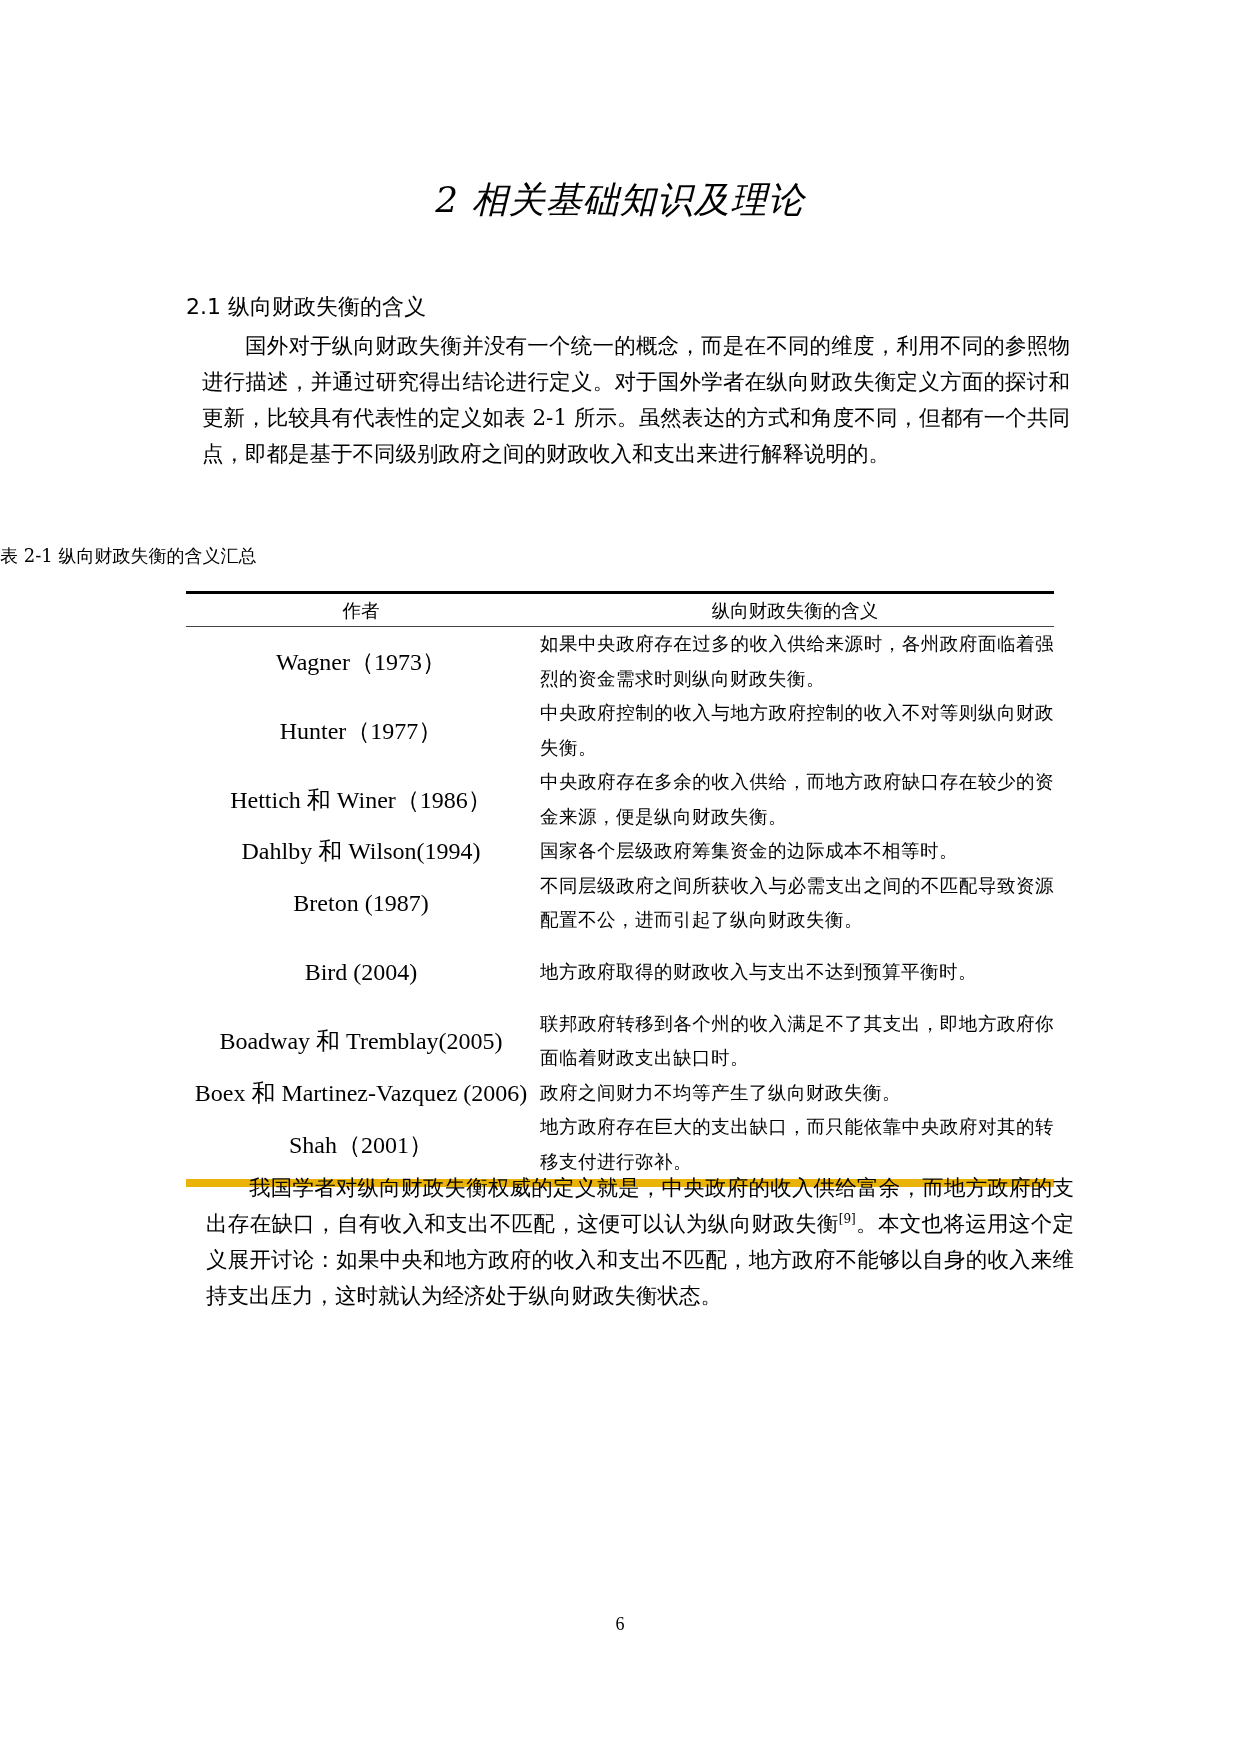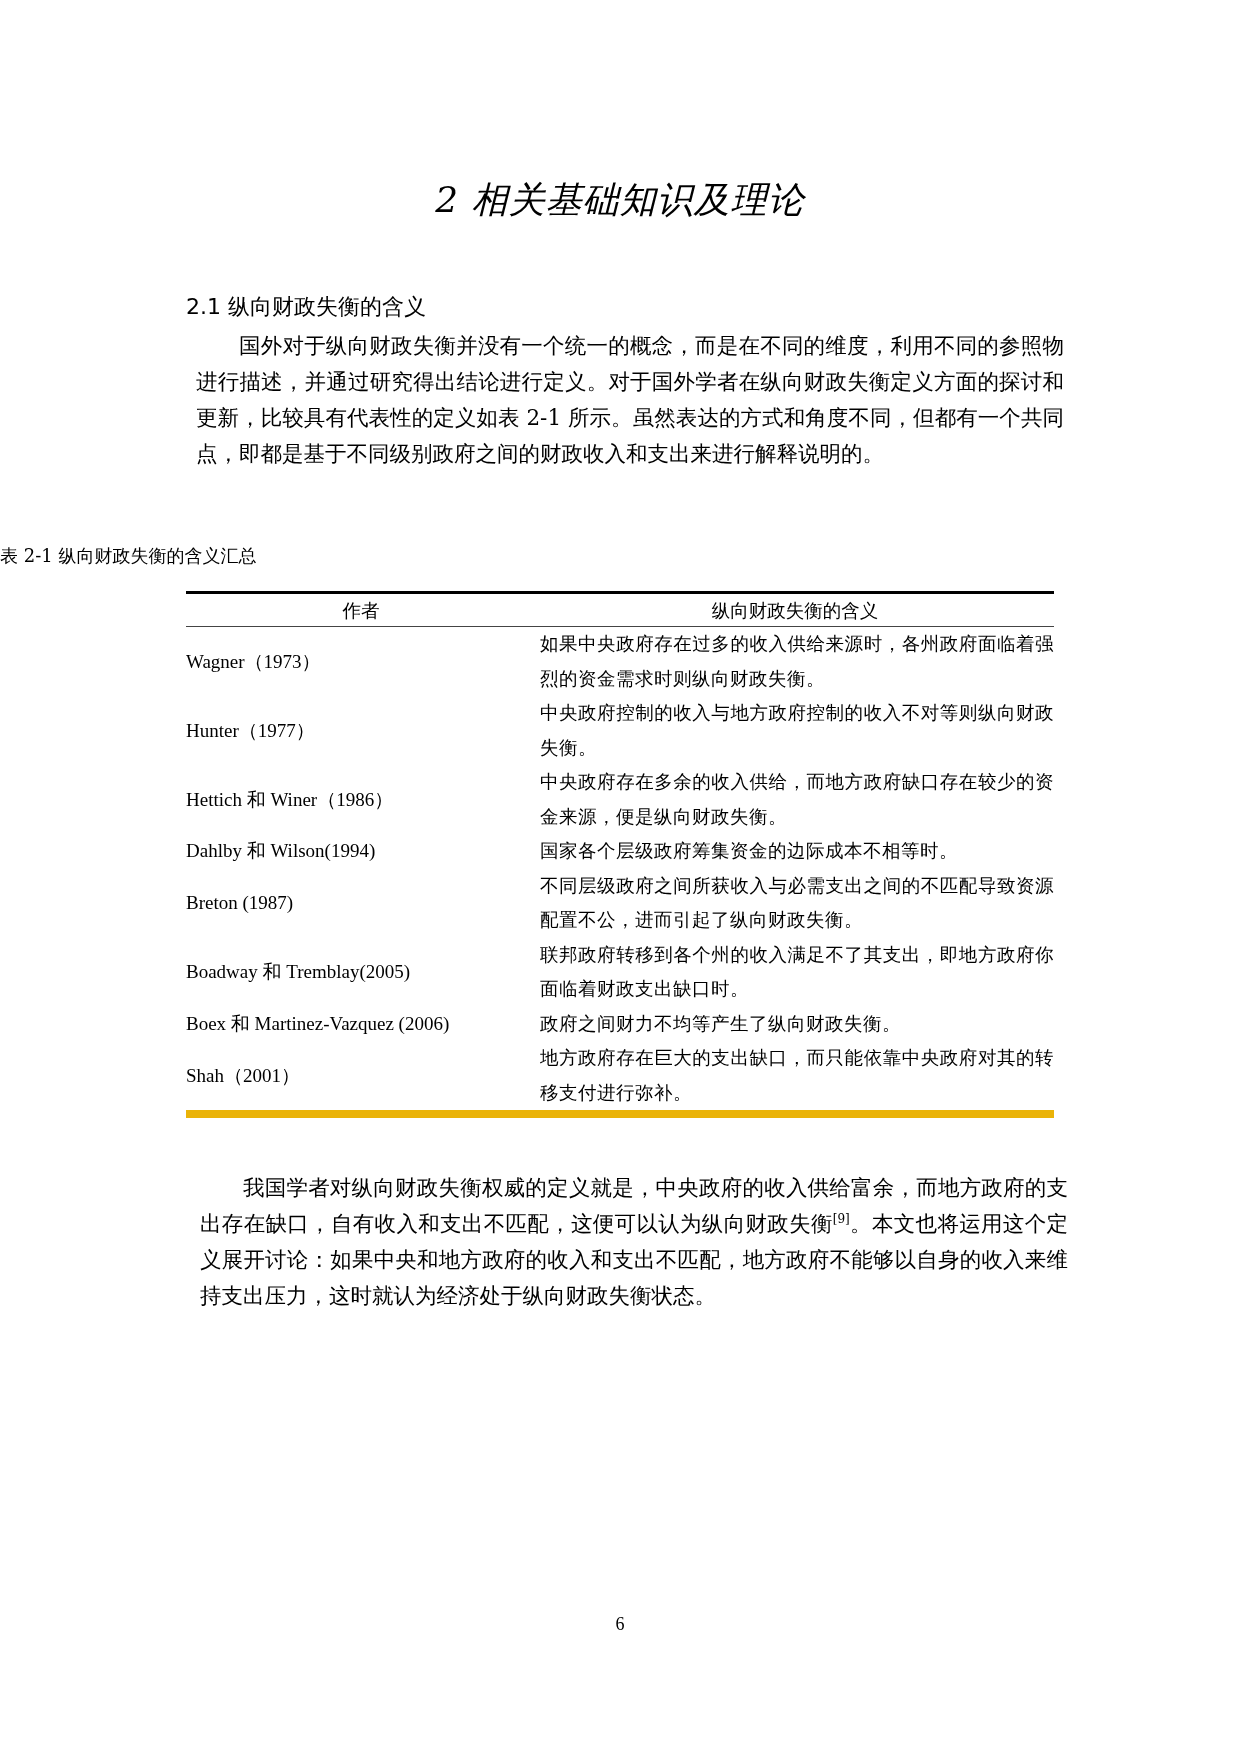--- a/index.html
+++ b/index.html
@@ -7,21 +7,21 @@
   .page { position: absolute; left: 0; top: 0; width: 1240px; height: 1754px; }
   .chapter-title {
     position: absolute; left: 0; width: 1240px; top: 176px; text-align: center;
     font-family: "DejaVu Serif", serif; font-size: 36px; line-height: 48px; letter-spacing: 1px; font-style: italic;
   }
   .section-title {
     position: absolute; left: 186px; top: 262px;
     font-family: "DejaVu Sans", sans-serif; font-size: 22px; line-height: 40px; margin-top: 25px;
   }
   .para {
-    position: absolute; left: 196px; width: 868px;
+    position: absolute; left: 202px; width: 868px;
     font-family: "DejaVu Serif", serif; font-size: 21.5px; line-height: 36px;
     text-align: justify; text-indent: 2em;
   }
   .para1 { top: 328px; }
   .para2 { top: 1166px; }
   .para sup { font-size: 12px; vertical-align: super; line-height: 0; }
   .caption {
     position: absolute; left: 0; width: 1240px; top: 542px; 
     font-family: "DejaVu Serif", serif; font-size: 18px; line-height: 28px;
   }
@@ -29,21 +29,21 @@
     position: absolute; left: 186px; top: 591px; width: 868px;
     border-collapse: collapse;
     border-top: 3px solid #000; border-bottom: 8px solid #eab308;
     font-family: "DejaVu Serif", serif; font-size: 18.5px;
   }
   .tbl th {
     font-weight: normal; height: 32px; text-align: center;
     border-bottom: 1.5px solid #444; padding: 0;
   }
   .tbl td { padding: 0; vertical-align: middle; }
-  .tbl td.author { width: 350px; text-align: left; font-family: "Liberation Serif", serif; font-size: 19px; }
+  .tbl td.author { width: 350px; text-align: center; font-family: "Liberation Serif", serif; font-size: 24px; }
   .tbl td.meaning { line-height: 34.5px; padding-left: 4px; text-align: justify; letter-spacing: 0.5px; }
   .tbl tr.r2 td { height: 69px; }
   .tbl tr.r1 td { height: 34.5px; }
   .page-number {
     position: absolute; left: 0; width: 1240px; top: 1614px; text-align: center;
     font-family: "Liberation Serif", serif; font-size: 18px;
   }
 </style>
 </head>
 <body>
@@ -80,20 +80,24 @@
       </tr>
       <tr class="r1">
         <td class="author">Dahlby 和 Wilson(1994)</td>
         <td class="meaning">国家各个层级政府筹集资金的边际成本不相等时。</td>
       </tr>
       <tr class="r2">
         <td class="author">Breton (1987)</td>
         <td class="meaning">不同层级政府之间所获收入与必需支出之间的不匹配导致资源配置不公，进而引起了纵向财政失衡。</td>
       </tr>
       <tr class="r2">
+        <td class="author">Bird (2004)</td>
+        <td class="meaning">地方政府取得的财政收入与支出不达到预算平衡时。</td>
+      </tr>
+      <tr class="r2">
         <td class="author">Boadway 和 Tremblay(2005)</td>
         <td class="meaning">联邦政府转移到各个州的收入满足不了其支出，即地方政府你面临着财政支出缺口时。</td>
       </tr>
       <tr class="r1">
         <td class="author">Boex 和 Martinez-Vazquez (2006)</td>
         <td class="meaning">政府之间财力不均等产生了纵向财政失衡。</td>
       </tr>
       <tr class="r2">
         <td class="author">Shah（2001）</td>
         <td class="meaning">地方政府存在巨大的支出缺口，而只能依靠中央政府对其的转移支付进行弥补。</td>

